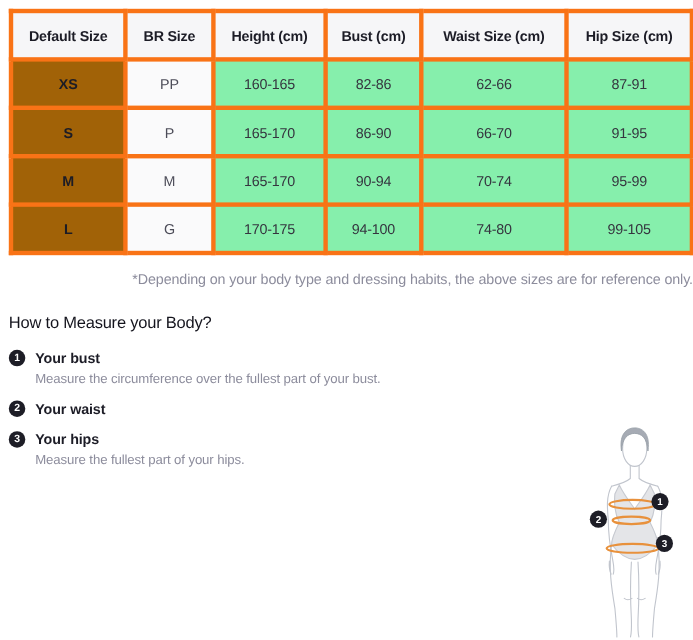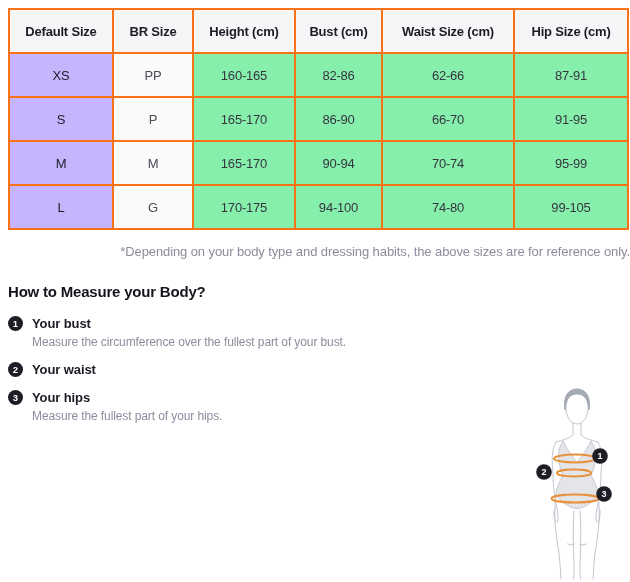--- a/index.html
+++ b/index.html
@@ -12,36 +12,36 @@
   .page { position: relative; width: 630px; height: 582px; padding: 8px 0 0 8px; }
 
   
   table.size-table {
     border-collapse: collapse;
     table-layout: fixed;
     width: 619px;
     letter-spacing: -0.2px;
   }
   .size-table th, .size-table td {
-    border: 2px solid #f97316;
+    border: 4px solid #f97316;
     height: 44px;
     text-align: center;
     vertical-align: middle;
     font-size: 13px;
     padding: 0 2px;
   }
   .size-table th {
     background: #f6f6f8;
     font-weight: bold;
     color: #1c1c26;
   }
   .size-table td { color: #35353f; background: #86efac; }
   .size-table td:nth-child(1) {
-    background: #c4b5fd;
-    font-weight: normal;
+    background: #a16207;
+    font-weight: bold;
     color: #1c1c26;
   }
   .size-table td:nth-child(2) {
     background: #fafafb;
     color: #4c4c58;
     margin-left: 29px;
   }
 
   
   .note {
@@ -49,21 +49,21 @@
     font-size: 13px;
     color: #8c8c9c;
     letter-spacing: -0.1px;
     text-align: right;
   }
 
   
   .measure-heading {
     margin: 24px 16px 16px 0;
     font-size: 15px;
-    font-weight: bold;
+    font-weight: normal;
     color: #14141d;
     letter-spacing: -0.2px;
   }
   .measure-item { margin: 0 0 13px 0; }
   .measure-item .title-row { display: flex; align-items: center; }
   .badge {
     width: 15px; height: 15px;
     border-radius: 50%;
     background: #1d1d26;
     color: #ffffff;

